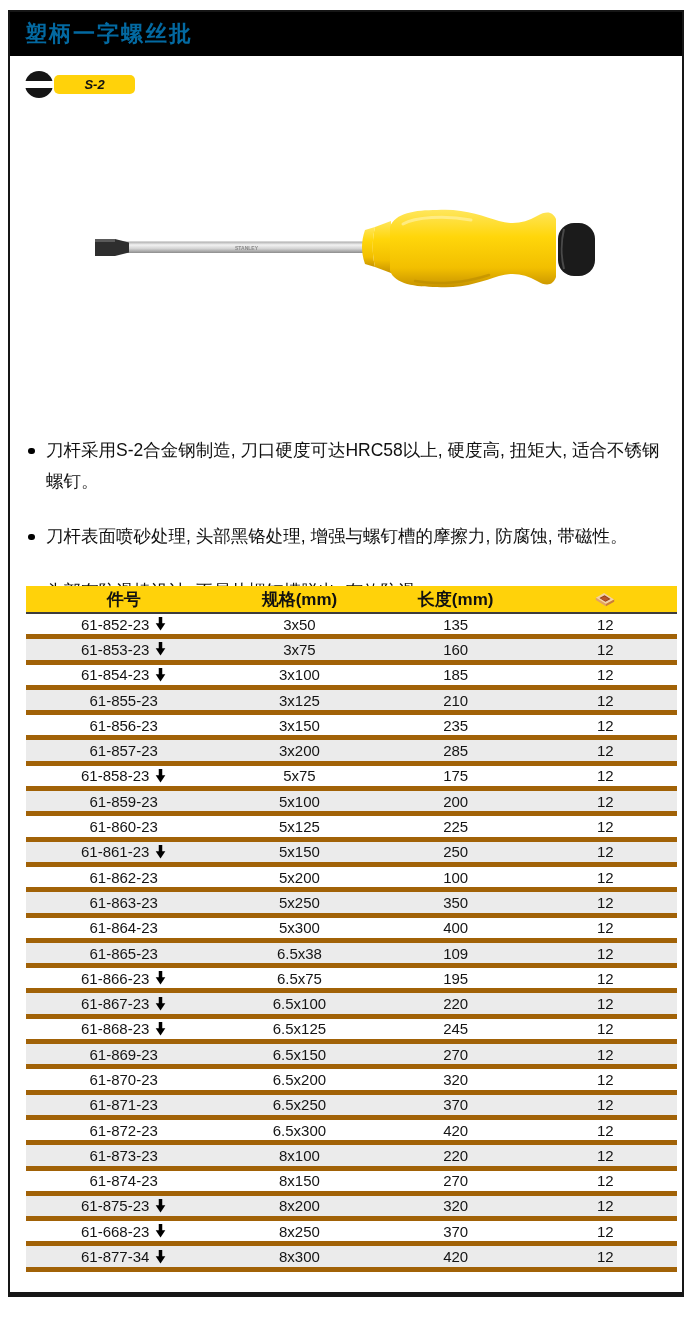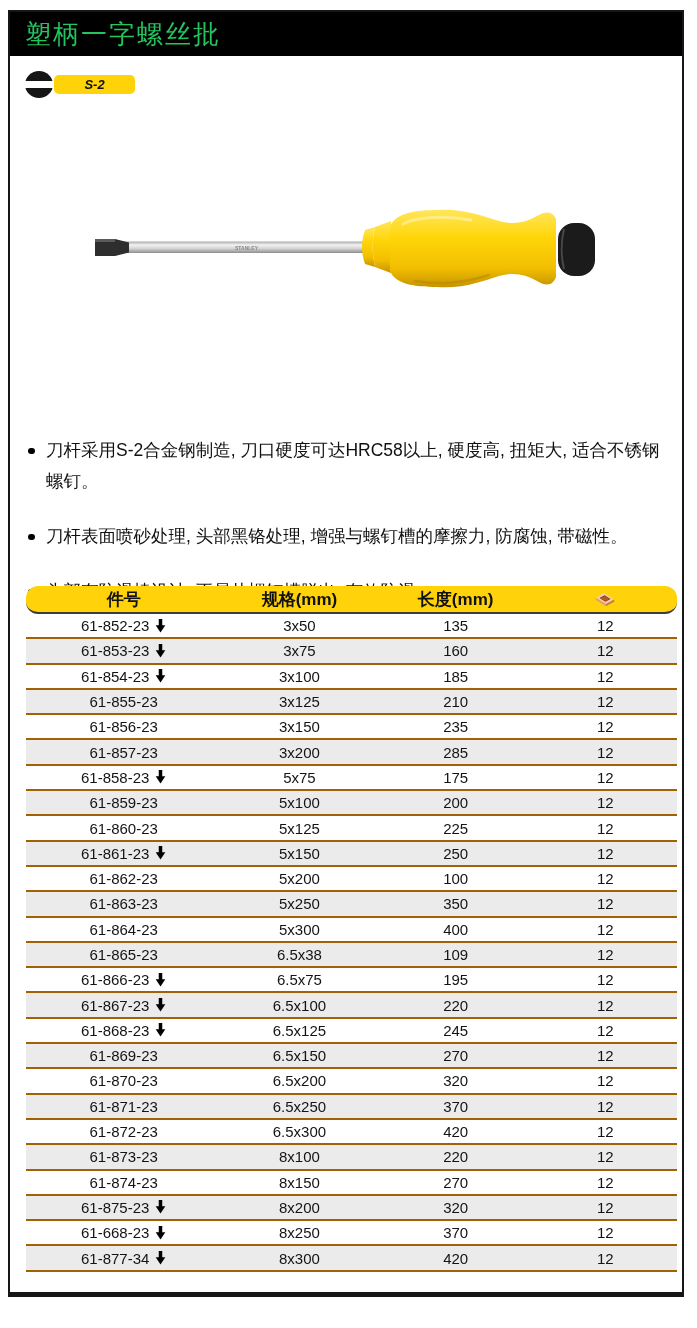--- a/index.html
+++ b/index.html
@@ -12,21 +12,21 @@
     position:absolute;left:8px;top:10px;width:676px;height:1287px;
     box-sizing:border-box;background:#fff;
     border:2px solid #161616;border-bottom-width:5px;
   }
   
   .titlebar{
     height:44px;background:#000;display:flex;align-items:center;
     padding-left:15px;box-sizing:border-box;
   }
   .titlebar .title{
-    color:#22c55e;font-size:26px;font-weight:400;letter-spacing:2px;line-height:1;
+    color:#0369a1;font-size:22px;font-weight:700;letter-spacing:2px;line-height:1;
   }
   
   .badge-row{position:absolute;left:15px;top:59px;display:flex;align-items:center;gap:1px;}
   .slot-icon{width:28px;height:27px;background:#151515;border-radius:50%;position:relative;}
   .slot-icon .slot{position:absolute;left:0;right:0;top:10px;height:7px;background:#fff;}
   .s2-badge{
     background:var(--accent,#ffd20a);border-radius:5px;height:19px;width:81px;
     display:flex;align-items:center;justify-content:center;
     font-size:13px;font-weight:700;font-style:italic;color:#111;
   }
@@ -39,25 +39,25 @@
   }
   .features li{position:relative;padding-left:21px;margin-top:24px;}
   .features li::before{
     content:"";position:absolute;left:3px;top:12.5px;width:6.5px;height:6.5px;
     border-radius:50%;background:#000;
   }
   
   .spec-table{position:absolute;left:16px;top:574px;width:651px;}
   .t-head{
     display:flex;align-items:center;height:28px;background:var(--accent,#ffd20a);
-    font-weight:700;font-size:17px;border-bottom:2px solid #3c3c3c;box-sizing:border-box;border-radius:12px;
+    font-weight:700;font-size:17px;border-bottom:2px solid #3c3c3c;box-sizing:border-box;
   }
   .t-row{
     display:flex;align-items:center;height:25.3px;box-sizing:border-box;
-    font-size:15px;border-bottom:2px solid #a16207;background:#fff;color:#141414;
+    font-size:15px;border-bottom:5px solid #a16207;background:#fff;color:#141414;
   }
   .t-row:nth-child(even){background:#ebebeb;}
   .c-part{width:30%;}
   .c-spec{width:24%;}
   .c-len{width:24%;}
   .c-qty{width:22%;}
   .cell{text-align:center;display:flex;align-items:center;justify-content:center;box-sizing:border-box;}
   .t-head .cell{height:100%;}
   .arrow-icon{width:11px;height:14px;margin-left:6px;flex:0 0 auto;}
 </style>

